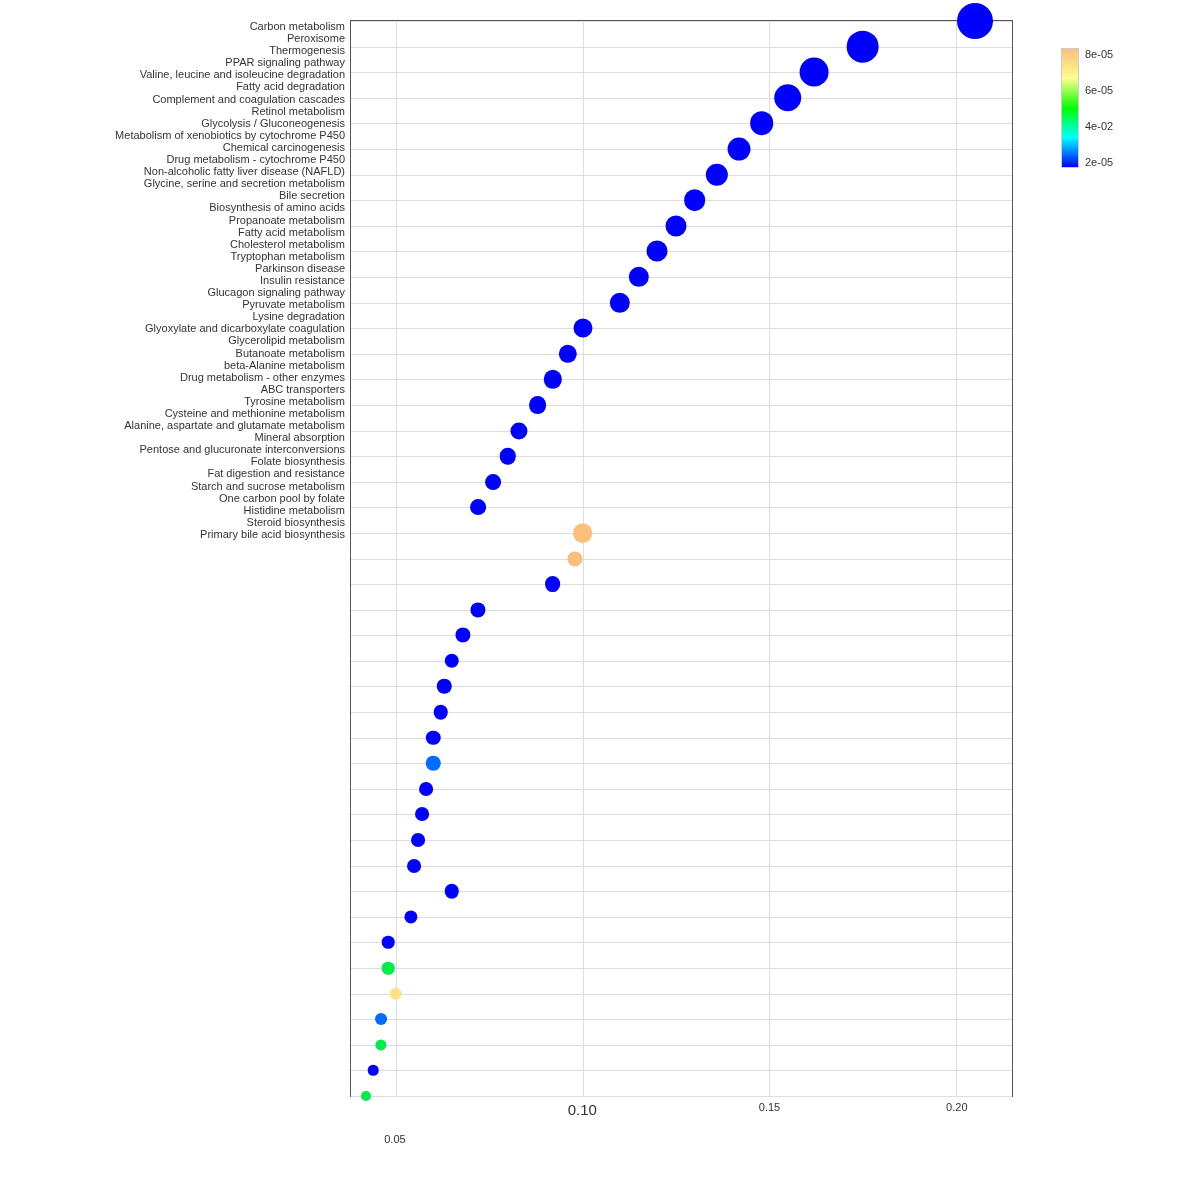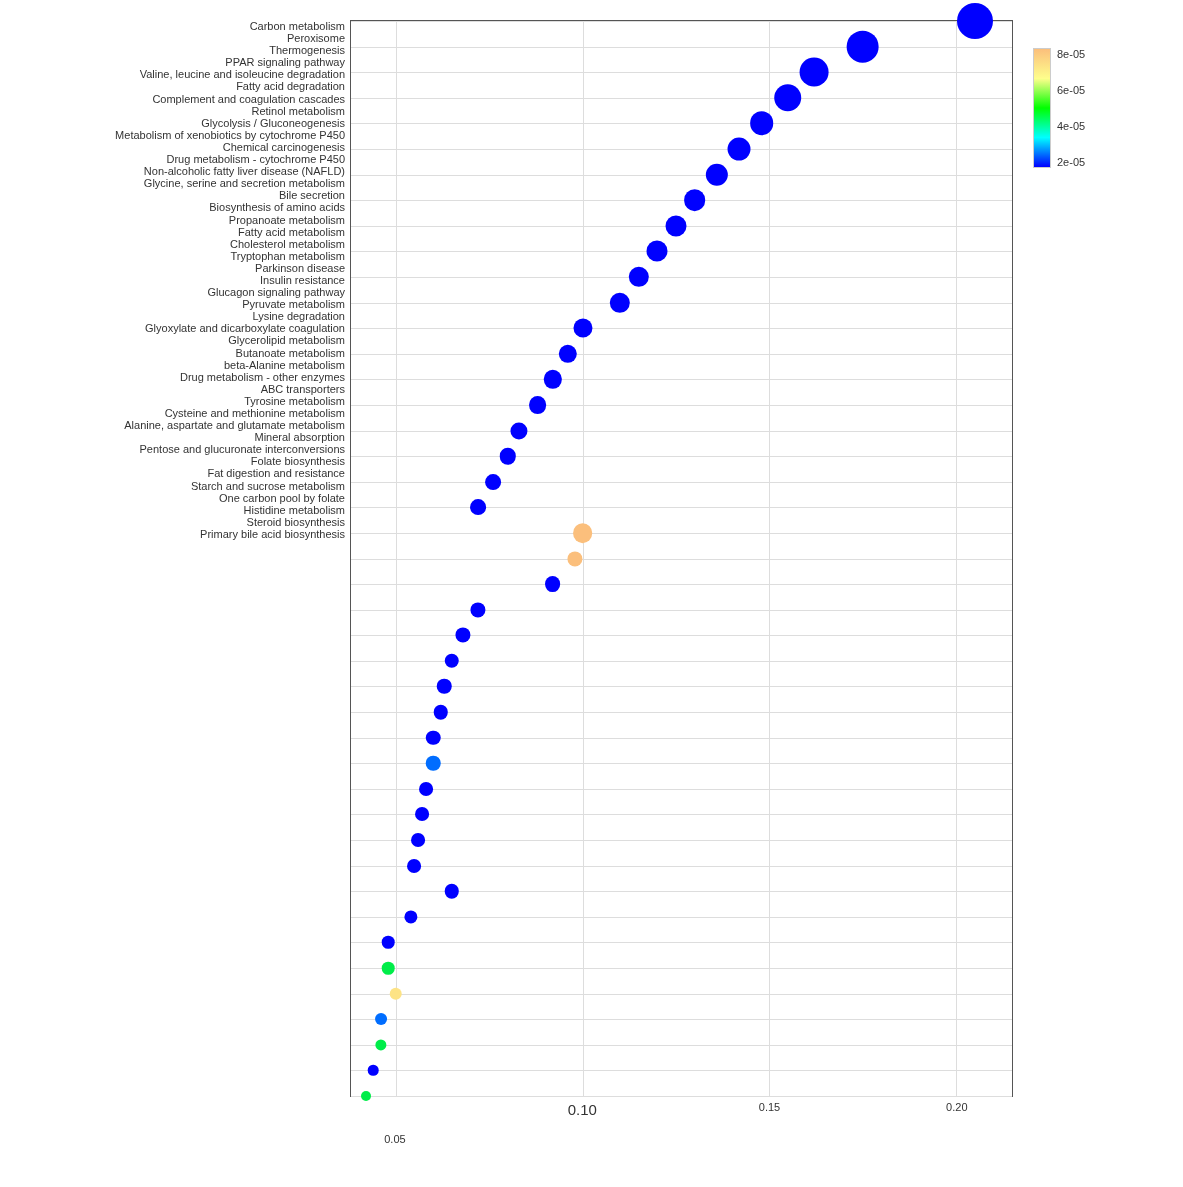--- a/index.html
+++ b/index.html
@@ -126,20 +126,21 @@
     }
     .color-title {
       font-size: 13px;
       font-weight: bold;
       margin-bottom: 4px;
     }
     .color-bar-container {
       display: flex;
       gap: 6px;
       align-items: stretch;
+      margin-left: 28px;
     }
     .color-bar {
       width: 18px;
       height: 120px;
       background: linear-gradient(to bottom, #FBBF7C, #FEFE8C, #00FF00, #00FFFF, #0000FF);
       border: 1px solid #ccc;
     }
     .color-labels {
       display: flex;
       flex-direction: column;
@@ -315,21 +316,21 @@
         </div>
 
         <div class="legend">
           <div class="legend-color">
             <div class="color-title"></div>
             <div class="color-bar-container">
               <div class="color-bar"></div>
               <div class="color-labels" id="padjust-labels">
               <span>8e-05</span>
                   <span>6e-05</span>
-                  <span>4e-05</span>
+                  <span>4e-02</span>
                   <span>2e-05</span>
                 </div>
             </div>
           </div>
         </div>
       </div>
     </div>
   </div>
 </div>
 

